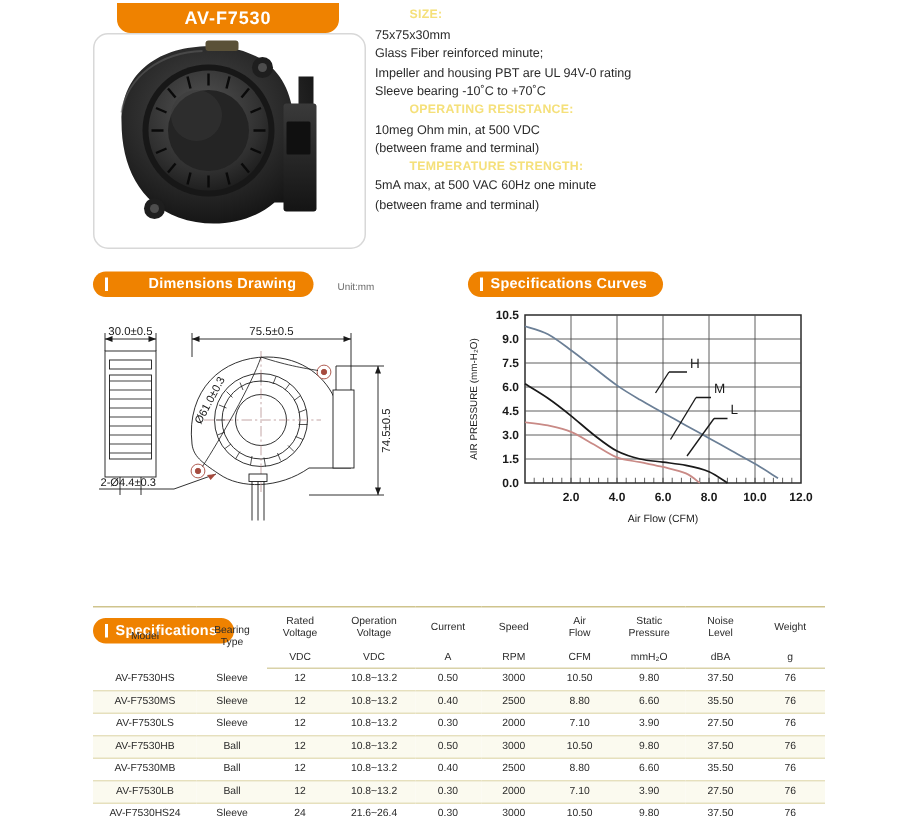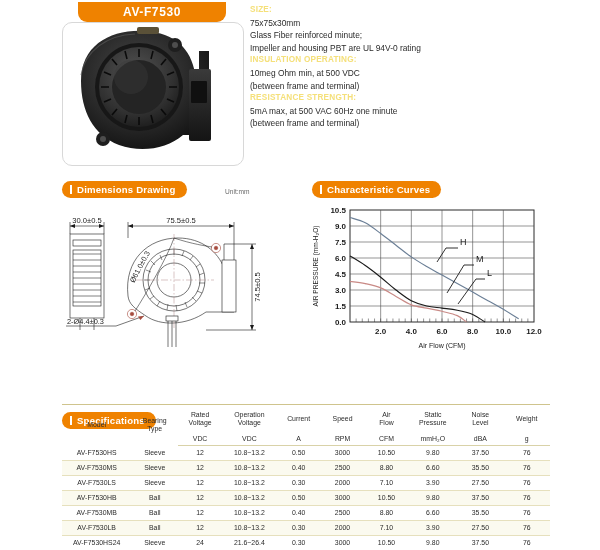--- a/index.html
+++ b/index.html
@@ -25,34 +25,34 @@
     position:absolute;left:62px;top:22px;width:180px;height:142px;
     background:#fff;border:1px solid #d8d8d8;border-radius:10px;
     overflow:hidden;
   }
   .blower{position:absolute;left:0;top:0;width:180px;height:142px;}
 
   
   .specblock{position:absolute;left:250px;top:4px;width:300px;}
   .sb-head{
     color:#f5e07a;font-size:8.2px;font-weight:bold;letter-spacing:.2px;
-    line-height:12.6px;white-space:nowrap;
+    line-height:12.6px;white-space:nowrap;margin-left:23px;
   }
   .sb-line{
     color:#2b2b2b;font-size:8.4px;line-height:12.6px;white-space:nowrap;
   }
 
   
   .sec{
     position:absolute;height:17px;background:#ef8200;border-radius:9px;
     display:flex;align-items:center;padding:0 11px 0 8px;
   }
   .sec .bar{width:2px;height:9px;background:#fff;margin-right:5px;}
   .sec span.lbl{color:#fff;font-size:9.6px;font-weight:bold;letter-spacing:.2px;white-space:nowrap;}
-  #sec-dim{left:62px;top:181px;}
+  #sec-dim{left:62px;top:181px;gap:22px;}
   #sec-curve{left:312px;top:181px;}
   #sec-spec{left:62px;top:376px;margin-top:36px;}
   .unit-note{
     position:absolute;left:225px;top:188px;
     font-size:6.6px;color:#6b6b6b;white-space:nowrap;
   }
 
   
   .drawarea{position:absolute;left:56px;top:204px;width:250px;height:150px;}
 
@@ -136,37 +136,38 @@
       <rect x="74" y="4" width="22" height="7" rx="2" fill="#5a5138"></rect>
       <path d="M18 52 C22 28 44 12 72 11" fill="none" stroke="#5c5c5c" stroke-width="1.2" opacity=".6"></path>
     </svg>
   </div>
 
   <div class="specblock">
     <div class="sb-head">SIZE:</div>
     <div class="sb-line">75x75x30mm</div>
     <div class="sb-line">Glass Fiber reinforced minute;</div>
     <div class="sb-line">Impeller and housing PBT are UL 94V-0 rating</div>
-    <div class="sb-head">INSULATION OPERATING:</div>
+    <div class="sb-line">Sleeve bearing  -10˚C to +70˚C</div>
+    <div class="sb-head">OPERATING RESISTANCE:</div>
     <div class="sb-line">10meg Ohm min, at 500 VDC</div>
     <div class="sb-line">(between frame and terminal)</div>
-    <div class="sb-head">RESISTANCE STRENGTH:</div>
+    <div class="sb-head">TEMPERATURE STRENGTH:</div>
     <div class="sb-line">5mA max, at 500 VAC 60Hz one minute</div>
     <div class="sb-line">(between frame and terminal)</div>
   </div>
 
   <div class="sec" id="sec-dim">
     <div class="bar"></div>
     <span class="lbl">Dimensions Drawing</span>
   </div>
   <div class="unit-note">Unit:mm</div>
 
   <div class="sec" id="sec-curve">
     <div class="bar"></div>
-    <span class="lbl">Characteristic Curves</span>
+    <span class="lbl">Specifications Curves</span>
   </div>
 
   <div class="sec" id="sec-spec">
     <div class="bar"></div>
     <span class="lbl">Specifications</span>
   </div>
 
   <div class="drawarea">
     <svg width="250" height="150" viewBox="0 0 250 150">
       <g stroke="#1a1a1a" stroke-width="0.6" fill="none">

